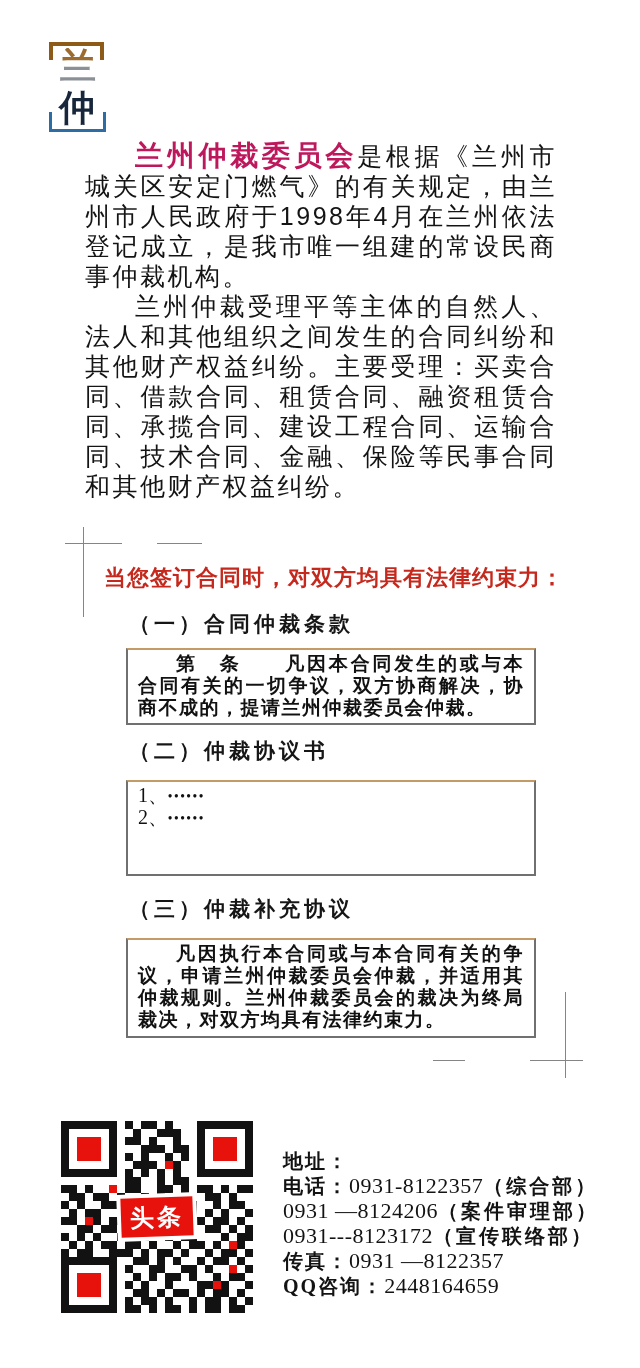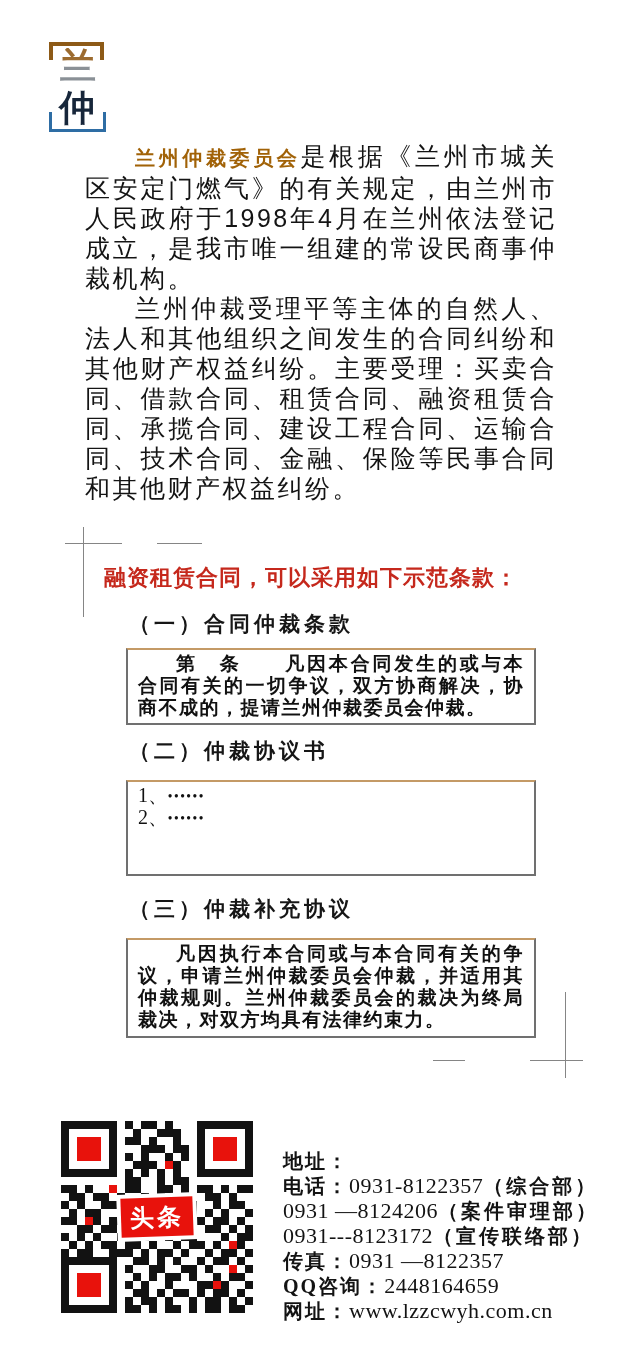--- a/index.html
+++ b/index.html
@@ -16,21 +16,21 @@
             font-family:"Liberation Serif",serif;color:#8b8f96;
             background:linear-gradient(180deg,#9c6b2f 0%,#9c6b2f 42%,#8a9096 42%,#8a9096 100%);
             -webkit-background-clip:text;background-clip:text;-webkit-text-fill-color:transparent;}
   .logo-zhong{position:absolute;left:14px;top:52px;font-size:36px;line-height:36px;font-weight:bold;
             font-family:"Liberation Serif",serif;color:#17263a;}
 
   
   .intro{position:absolute;left:85px;top:141px;width:472px;font-size:25px;line-height:30px;
          letter-spacing:2.5px;text-align:justify;color:#141414;}
   .intro p{margin:0;text-indent:2em;}
-  .hl{color:#a16207;font-weight:bold;font-size:20px;}
+  .hl{color:#be185d;font-weight:bold;font-size:28px;}
 
   
   .mark{position:absolute;background:#858585;}
 
   
   .clause-heading{position:absolute;left:104px;top:563px;font-size:22px;font-weight:bold;
                   color:#c5281c;font-family:"Liberation Serif",serif;letter-spacing:1px;white-space:nowrap;}
   .sec-title{position:absolute;left:129px;font-size:21px;font-weight:bold;letter-spacing:4px;
              font-family:"Liberation Serif",serif;color:#161616;white-space:nowrap;}
   .t1{top:610px;} .t2{top:737px;} .t3{top:895px;}
@@ -74,21 +74,21 @@
     <p>兰州仲裁受理平等主体的自然人、法人和其他组织之间发生的合同纠纷和其他财产权益纠纷。主要受理：买卖合同、借款合同、租赁合同、融资租赁合同、承揽合同、建设工程合同、运输合同、技术合同、金融、保险等民事合同和其他财产权益纠纷。</p>
   </div>
 
   <div class="mark" style="left:83px;top:527px;width:1px;height:90px;"></div>
   <div class="mark" style="left:65px;top:543px;width:57px;height:1px;"></div>
   <div class="mark" style="left:157px;top:543px;width:45px;height:1px;"></div>
   <div class="mark" style="left:565px;top:992px;width:1px;height:86px;"></div>
   <div class="mark" style="left:530px;top:1060px;width:53px;height:1px;"></div>
   <div class="mark" style="left:433px;top:1060px;width:32px;height:1px;"></div>
 
-  <div class="clause-heading">融资租赁合同，可以采用如下示范条款：</div>
+  <div class="clause-heading">当您签订合同时，对双方均具有法律约束力：</div>
 
   <div class="sec-title t1">（一）合同仲裁条款</div>
   <div class="clause-box b1">
     <p>第　条　　凡因本合同发生的或与本合同有关的一切争议，双方协商解决，协商不成的，提请兰州仲裁委员会仲裁。</p>
   </div>
 
   <div class="sec-title t2">（二）仲裁协议书</div>
   <div class="clause-box b2">
     <span class="box-item"><span>1、</span><span class="dots">••••••</span></span>
     <span class="box-item"><span>2、</span><span class="dots">••••••</span></span>
@@ -435,20 +435,15 @@
     <div class="contact-line">
       <span class="c-label">传真：</span>
         <span class="c-num">0931 —8122357</span>
         <span class="c-text"></span>
     </div>
     <div class="contact-line">
       <span class="c-label">QQ咨询：</span>
         <span class="c-num">2448164659</span>
         <span class="c-text"></span>
     </div>
-    <div class="contact-line">
-      <span class="c-label">网址：</span>
-        <span class="c-num">www.lzzcwyh.com.cn</span>
-        <span class="c-text"></span>
-    </div>
   </div>
 
 </div>
 
 </body></html>

